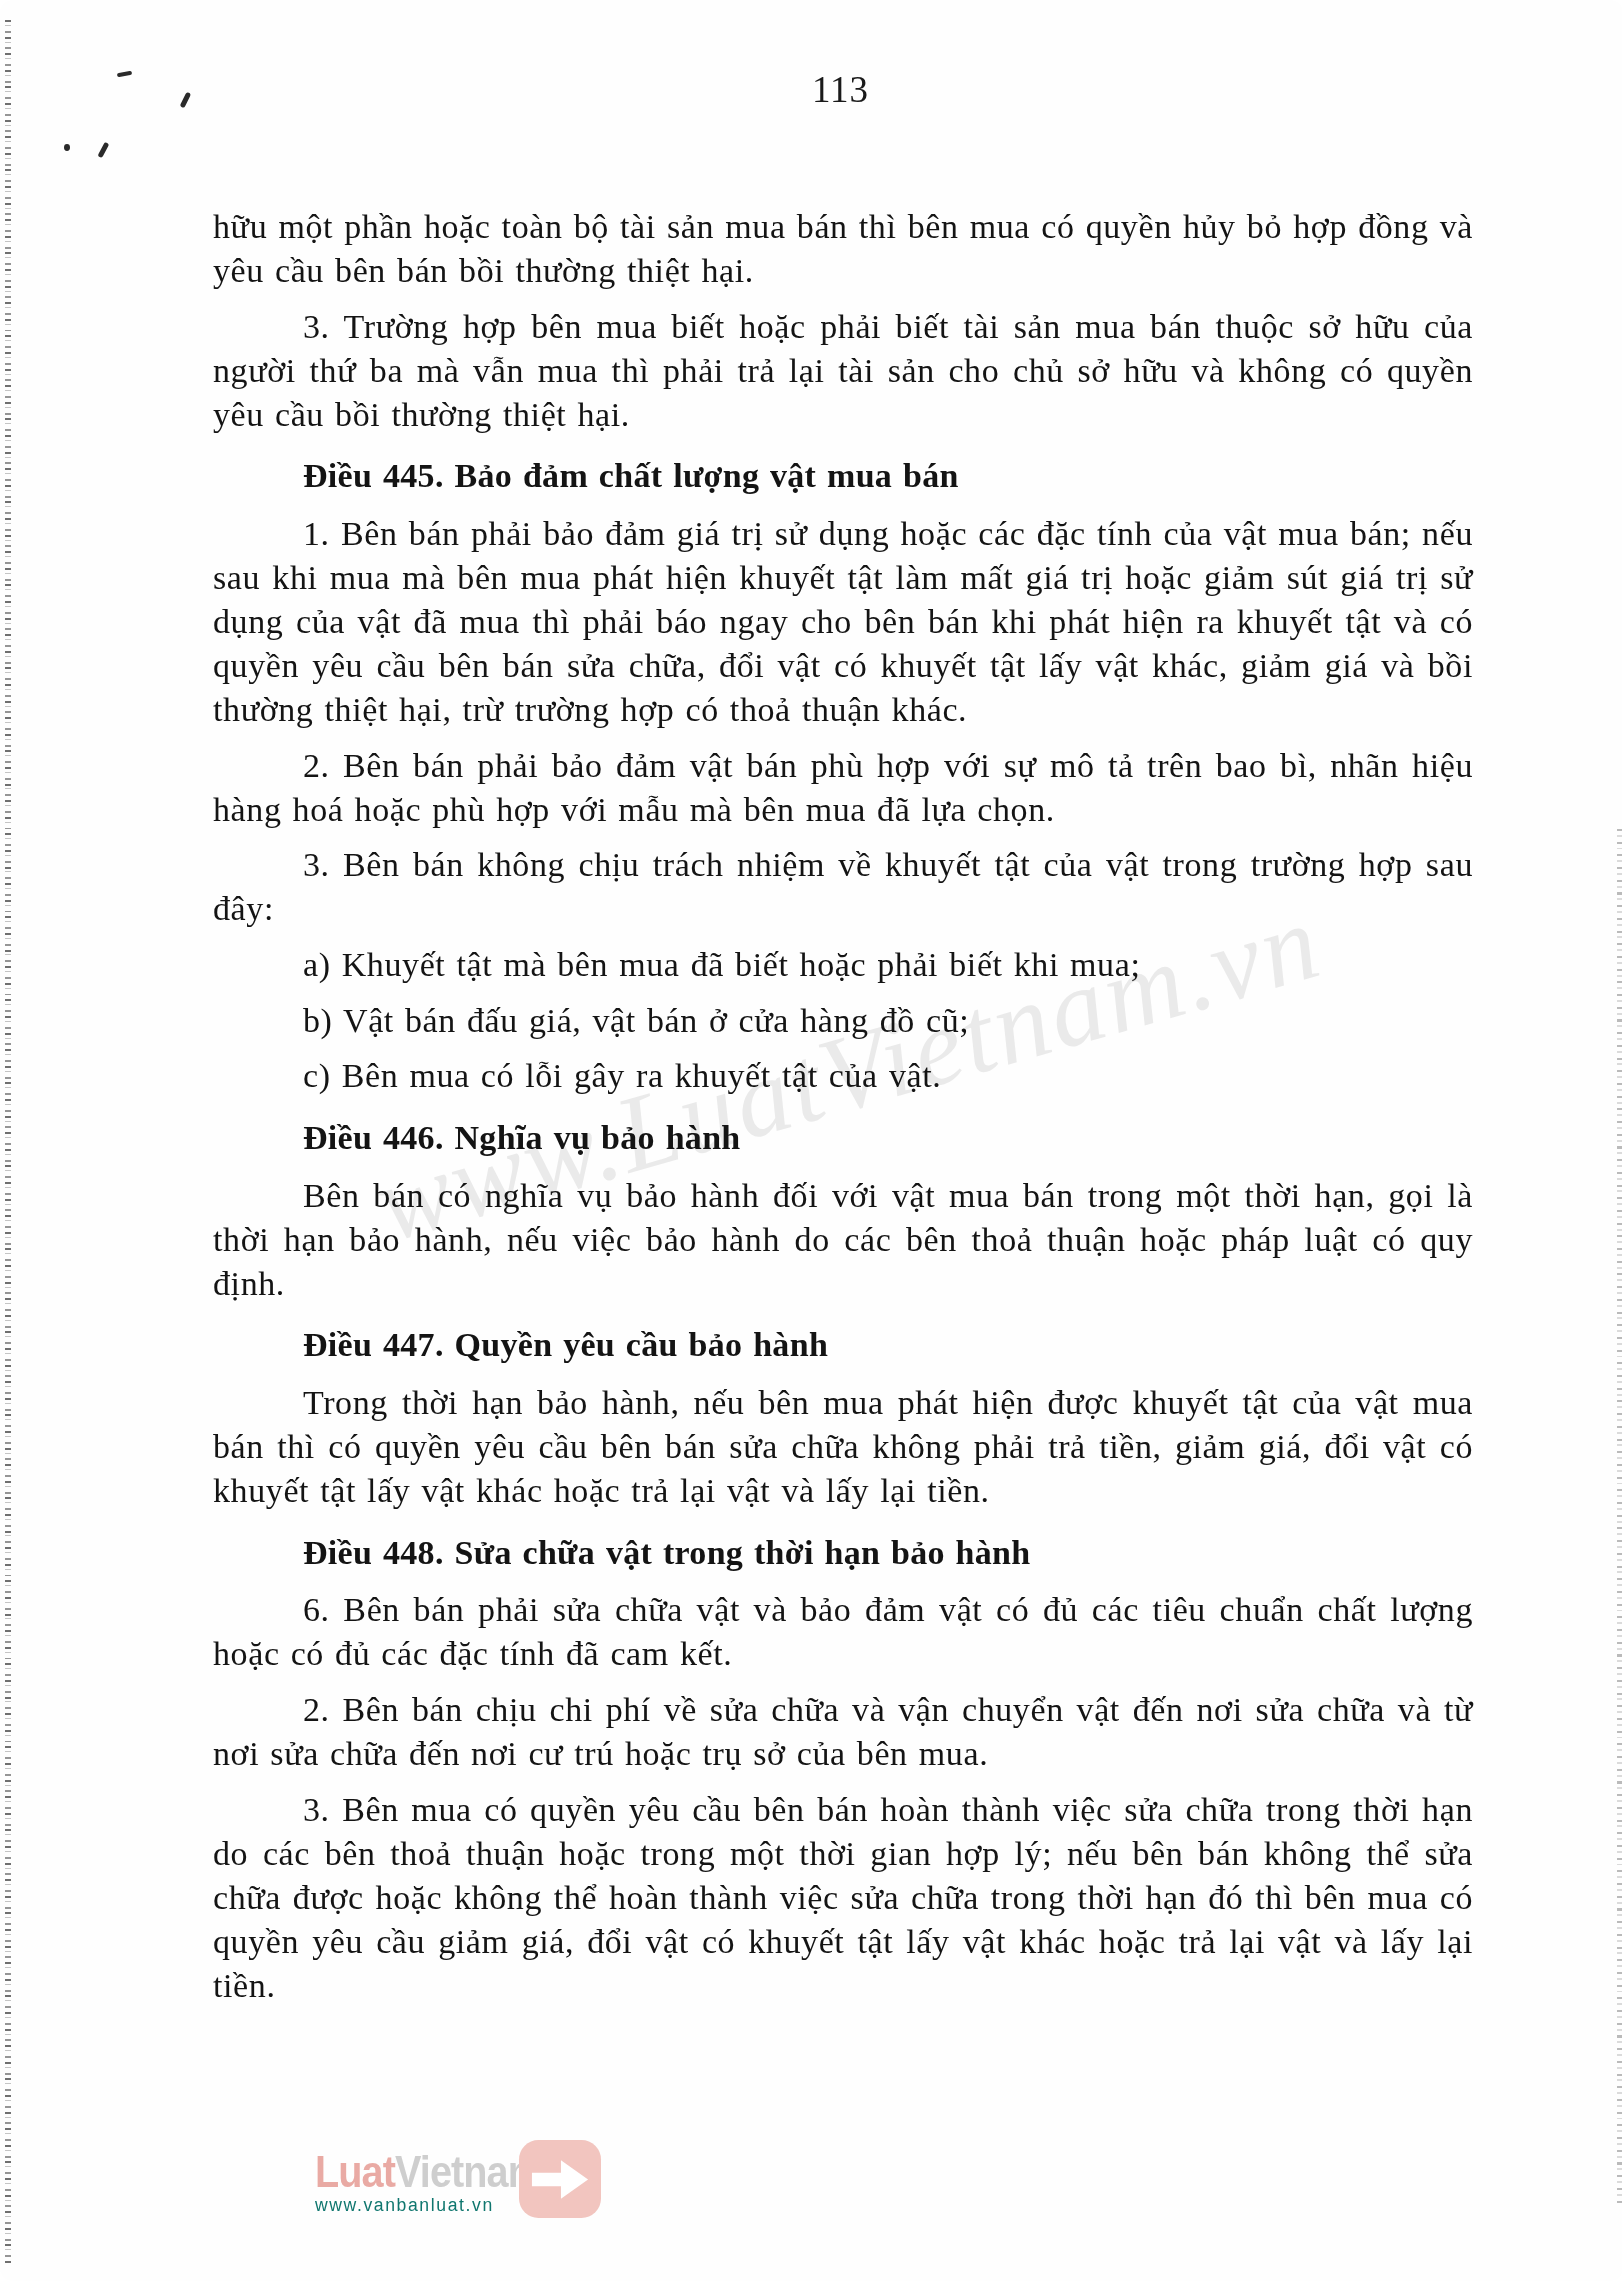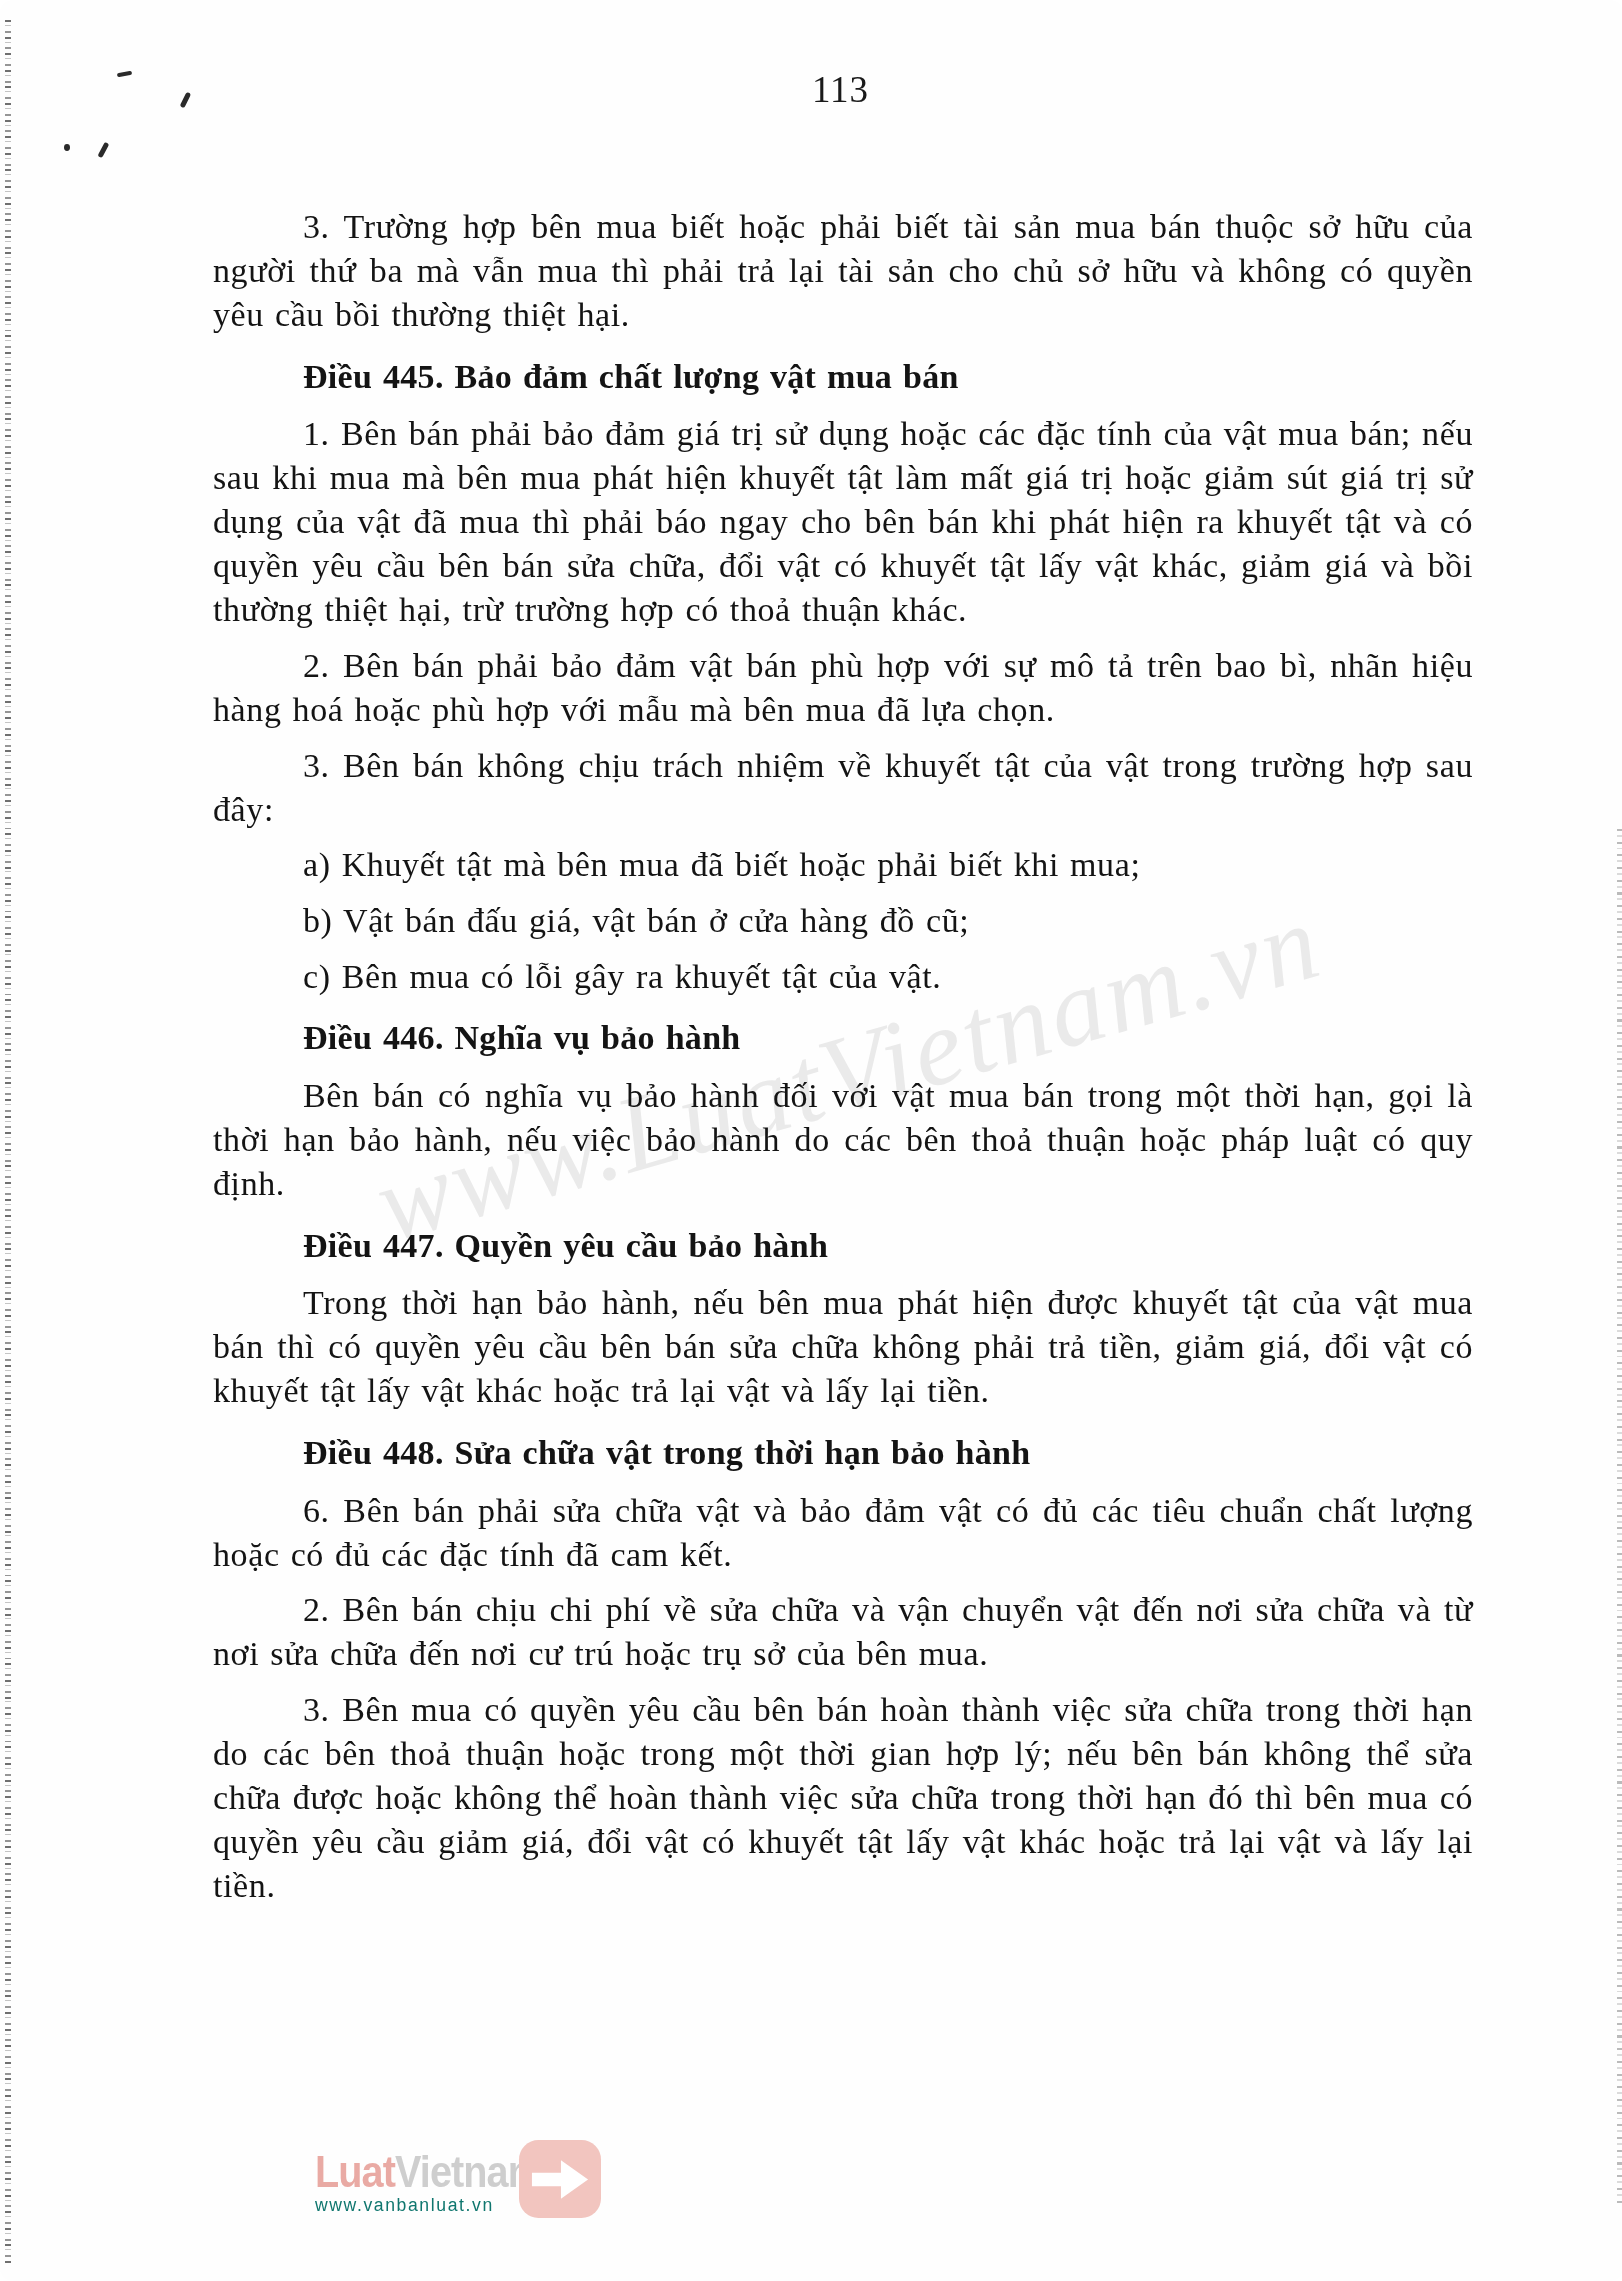--- a/index.html
+++ b/index.html
@@ -132,20 +132,21 @@
   <div class="artifact dash"></div>
   <div class="artifact tick1"></div>
   <div class="artifact dot"></div>
   <div class="artifact tick2"></div>
 
   <div class="page-number">113</div>
 
   <div class="watermark">www.LuatVietnam.vn</div>
 
   <div class="text-block" id="text-block">
+      <p class="para continuation">hữu một phần hoặc toàn bộ tài sản mua bán thì bên mua có quyền hủy bỏ hợp đồng và yêu cầu bên bán bồi thường thiệt hại.</p>
       <p class="para body">3. Trường hợp bên mua biết hoặc phải biết tài sản mua bán thuộc sở hữu của người thứ ba mà vẫn mua thì phải trả lại tài sản cho chủ sở hữu và không có quyền yêu cầu bồi thường thiệt hại.</p>
       <p class="para heading">Điều 445. Bảo đảm chất lượng vật mua bán</p>
       <p class="para body">1. Bên bán phải bảo đảm giá trị sử dụng hoặc các đặc tính của vật mua bán; nếu sau khi mua mà bên mua phát hiện khuyết tật làm mất giá trị hoặc giảm sút giá trị sử dụng của vật đã mua thì phải báo ngay cho bên bán khi phát hiện ra khuyết tật và có quyền yêu cầu bên bán sửa chữa, đổi vật có khuyết tật lấy vật khác, giảm giá và bồi thường thiệt hại, trừ trường hợp có thoả thuận khác.</p>
       <p class="para body">2. Bên bán phải bảo đảm vật bán phù hợp với sự mô tả trên bao bì, nhãn hiệu hàng hoá hoặc phù hợp với mẫu mà bên mua đã lựa chọn.</p>
       <p class="para body">3. Bên bán không chịu trách nhiệm về khuyết tật của vật trong trường hợp sau đây:</p>
       <p class="para body">a) Khuyết tật mà bên mua đã biết hoặc phải biết khi mua;</p>
       <p class="para body">b) Vật bán đấu giá, vật bán ở cửa hàng đồ cũ;</p>
       <p class="para body">c) Bên mua có lỗi gây ra khuyết tật của vật.</p>
       <p class="para heading">Điều 446. Nghĩa vụ bảo hành</p>
       <p class="para body">Bên bán có nghĩa vụ bảo hành đối với vật mua bán trong một thời hạn, gọi là thời hạn bảo hành, nếu việc bảo hành do các bên thoả thuận hoặc pháp luật có quy định.</p>

